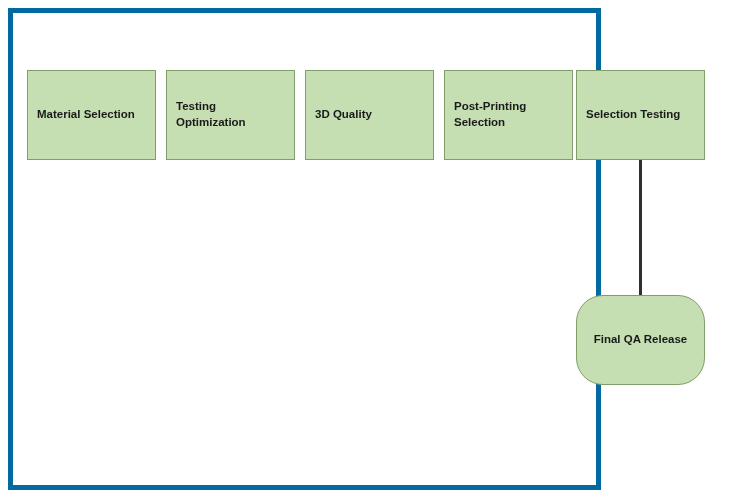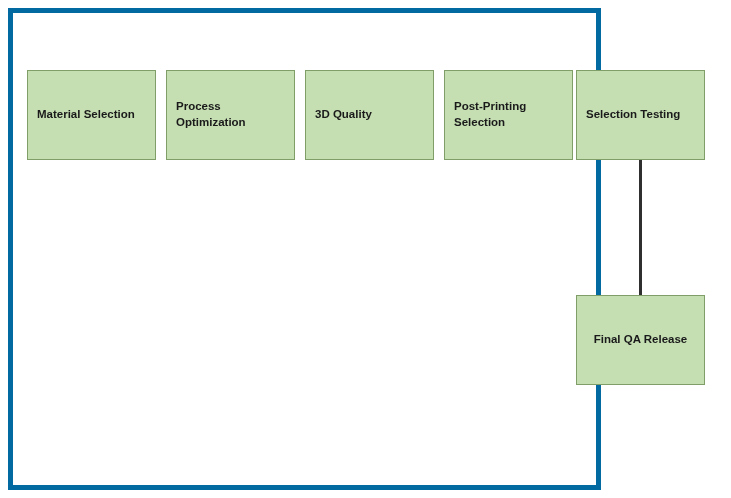--- a/index.html
+++ b/index.html
@@ -85,38 +85,38 @@
 <div id="figure">
   <div class="frame">
 
     <div class="diagram-area">
 
       <div class="node" style="left:14px; top:57px; width:129px; height:90px;">
         <span>Material Selection</span>
       </div>
 
       <div class="node" style="left:153px; top:57px; width:129px; height:90px;">
-        <span>Process Optimization</span>
+        <span>Testing Optimization</span>
       </div>
 
       <div class="node" style="left:292px; top:57px; width:129px; height:90px;">
         <span>3D Quality</span>
       </div>
 
       <div class="node" style="left:431px; top:57px; width:129px; height:90px;">
         <span>Post-Printing Selection</span>
       </div>
 
       <div class="node" style="left:563px; top:57px; width:129px; height:90px;">
         <span>Selection Testing</span>
       </div>
 
       <div class="connector" style="left:626px; top:147px; width:3px; height:135px;"></div>
 
-      <div class="node center" style="left:563px; top:282px; width:129px; height:90px;">
+      <div class="node center" style="left:563px; top:282px; width:129px; height:90px;border-radius:27px;">
         <span>Final QA Release</span>
       </div>
 
     </div>
 
 
   </div>
 </div>
 
 </body></html>

